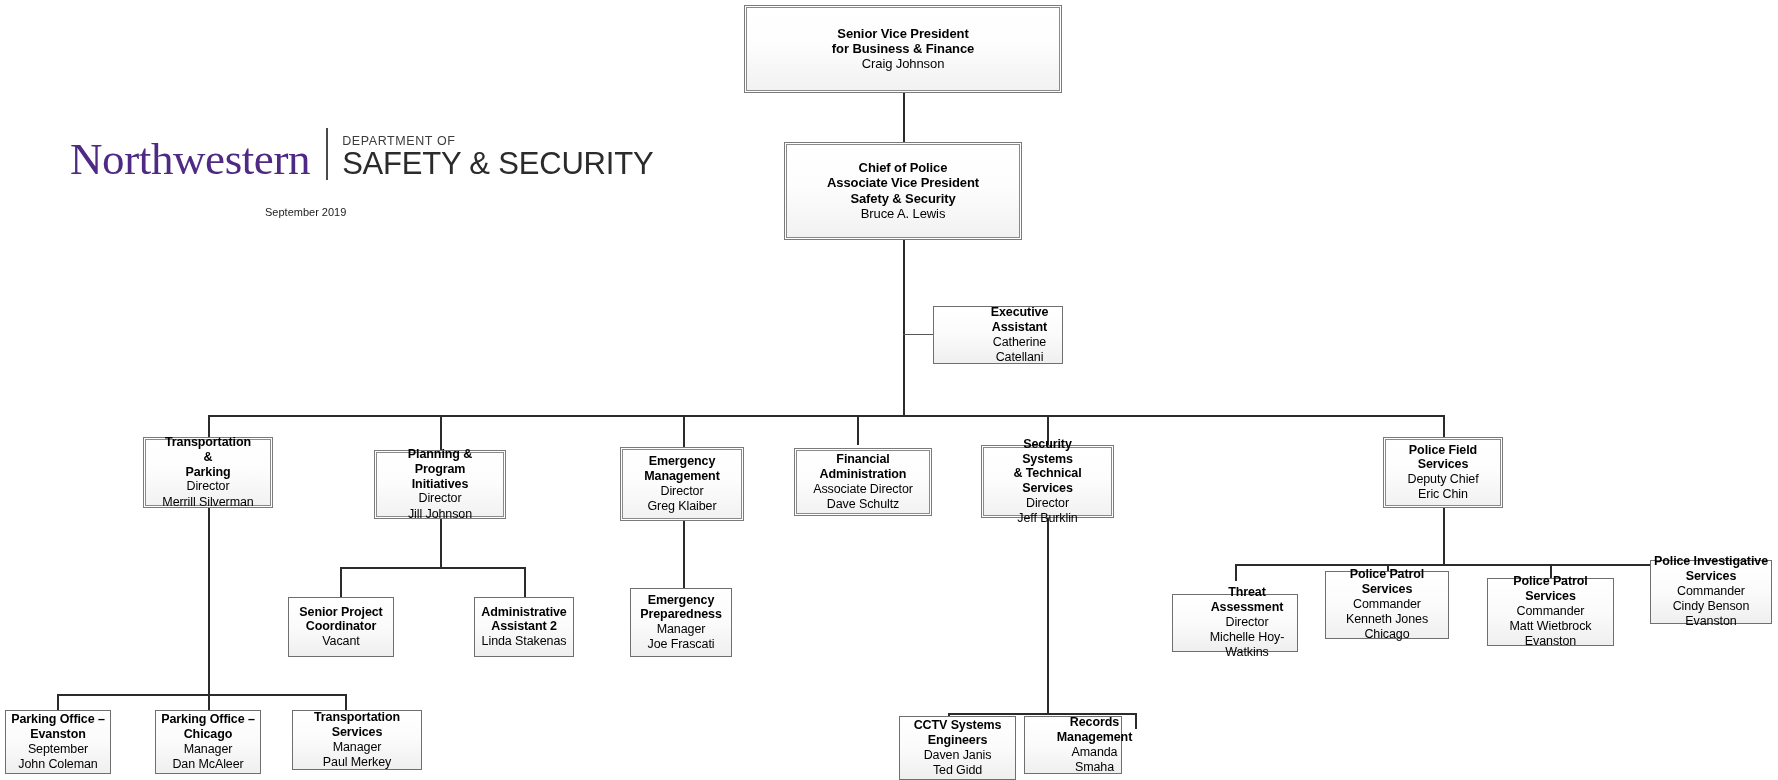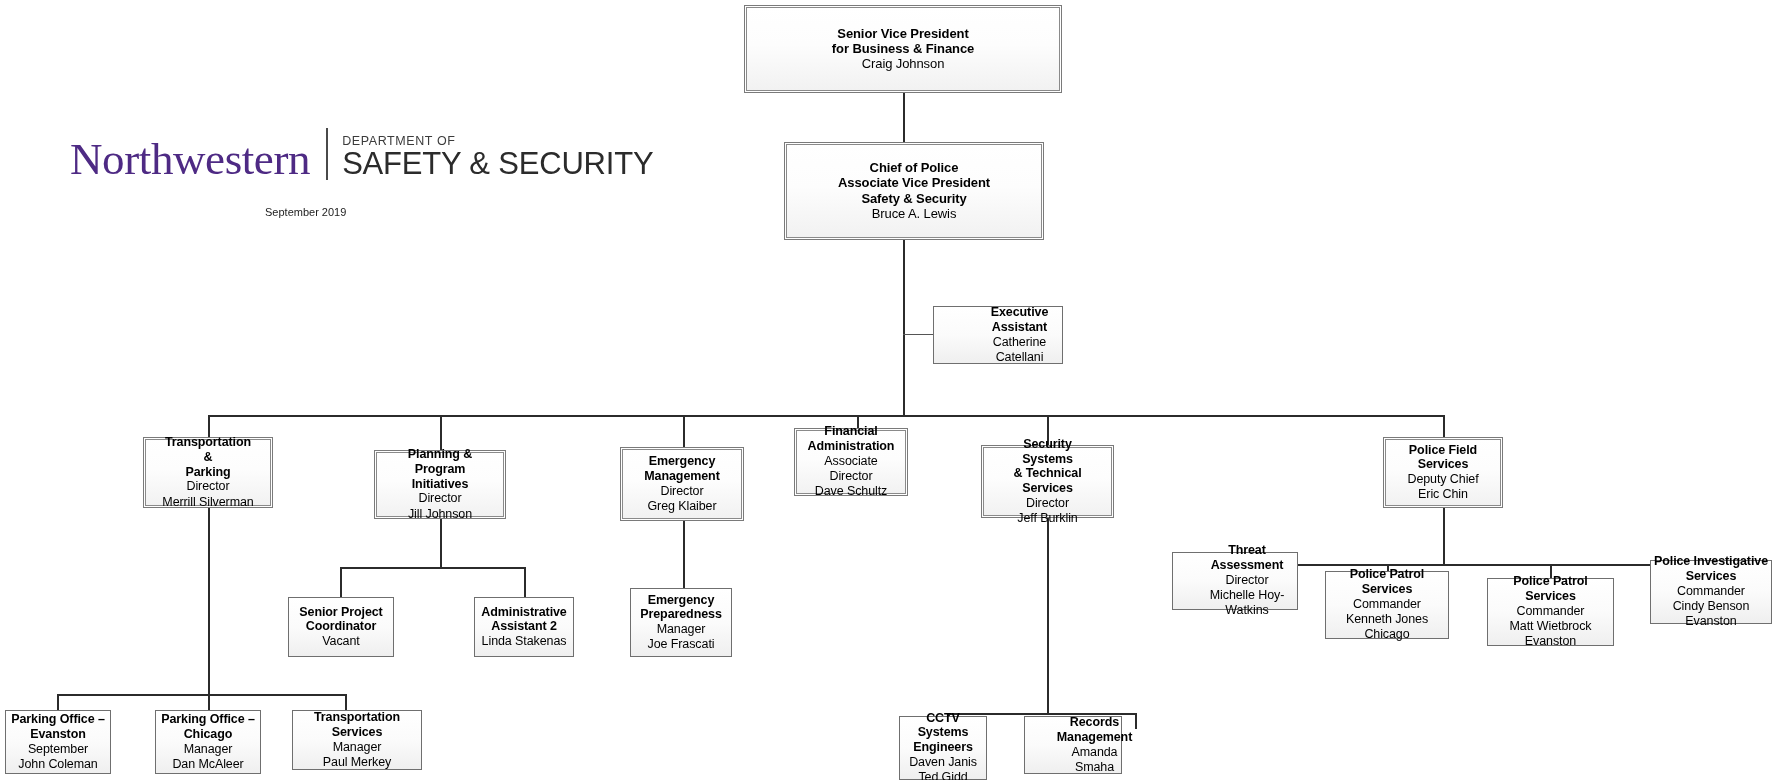--- a/index.html
+++ b/index.html
@@ -171,21 +171,21 @@
   <div class="ln v" style="left:1387px; top:564px; height:12px;"></div>
   <div class="ln v" style="left:1550px; top:564px; height:17px;"></div>
   <div class="ln v" style="left:1710px; top:564px; height:12px;"></div>
 
   <div class="node double big" style="left:744px; top:5px; width:318px; height:88px;">
     <div class="ttl">Senior Vice President
 for Business &amp; Finance</div>
     <div class="sub">Craig Johnson</div>
   </div>
 
-  <div class="node double big" style="left:784px; top:142px; width:260px; height:98px;">
+  <div class="node double big" style="left:784px; top:142px; width:238px; height:98px;">
     <div class="ttl">Chief of Police
 Associate Vice President
 Safety &amp; Security</div>
     <div class="sub">Bruce A. Lewis</div>
   </div>
 
   <div class="node flat" style="left:933px; top:306px; width:130px; height:58px;padding-left:43px;">
     <div class="ttl">Executive Assistant</div>
     <div class="sub">Catherine Catellani</div>
   </div>
@@ -204,21 +204,21 @@
 Jill Johnson</div>
   </div>
 
   <div class="node double" style="left:620px; top:447px; width:124px; height:74px;">
     <div class="ttl">Emergency
 Management</div>
     <div class="sub">Director
 Greg Klaiber</div>
   </div>
 
-  <div class="node double" style="left:794px; top:428px; width:114px; height:68px;">
+  <div class="node double" style="left:794px; top:448px; width:138px; height:68px;">
     <div class="ttl">Financial
 Administration</div>
     <div class="sub">Associate Director
 Dave Schultz</div>
   </div>
 
   <div class="node double" style="left:981px; top:445px; width:133px; height:73px;">
     <div class="ttl">Security Systems
 &amp; Technical Services</div>
     <div class="sub">Director
@@ -243,21 +243,21 @@
     <div class="sub">Linda Stakenas</div>
   </div>
 
   <div class="node flat" style="left:630px; top:588px; width:102px; height:69px;">
     <div class="ttl">Emergency
 Preparedness</div>
     <div class="sub">Manager
 Joe Frascati</div>
   </div>
 
-  <div class="node flat" style="left:1172px; top:552px; width:126px; height:58px;padding-left:24px;">
+  <div class="node flat" style="left:1172px; top:594px; width:126px; height:58px;padding-left:24px;">
     <div class="ttl">Threat Assessment</div>
     <div class="sub">Director
 Michelle Hoy-Watkins</div>
   </div>
 
   <div class="node flat" style="left:1325px; top:571px; width:124px; height:68px;">
     <div class="ttl">Police Patrol Services</div>
     <div class="sub">Commander
 Kenneth Jones
 Chicago</div>
@@ -291,21 +291,21 @@
     <div class="sub">Manager
 Dan McAleer</div>
   </div>
 
   <div class="node flat" style="left:280px; top:710px; width:130px; height:60px;margin-left:12px;">
     <div class="ttl">Transportation Services</div>
     <div class="sub">Manager
 Paul Merkey</div>
   </div>
 
-  <div class="node flat" style="left:899px; top:716px; width:88px; height:64px;">
+  <div class="node flat" style="left:899px; top:716px; width:117px; height:64px;">
     <div class="ttl">CCTV Systems
 Engineers</div>
     <div class="sub">Daven Janis
 Ted Gidd</div>
   </div>
 
   <div class="node flat" style="left:1024px; top:716px; width:98px; height:58px;padding-left:43px;">
     <div class="ttl">Records
 Management</div>
     <div class="sub">Amanda Smaha</div>

